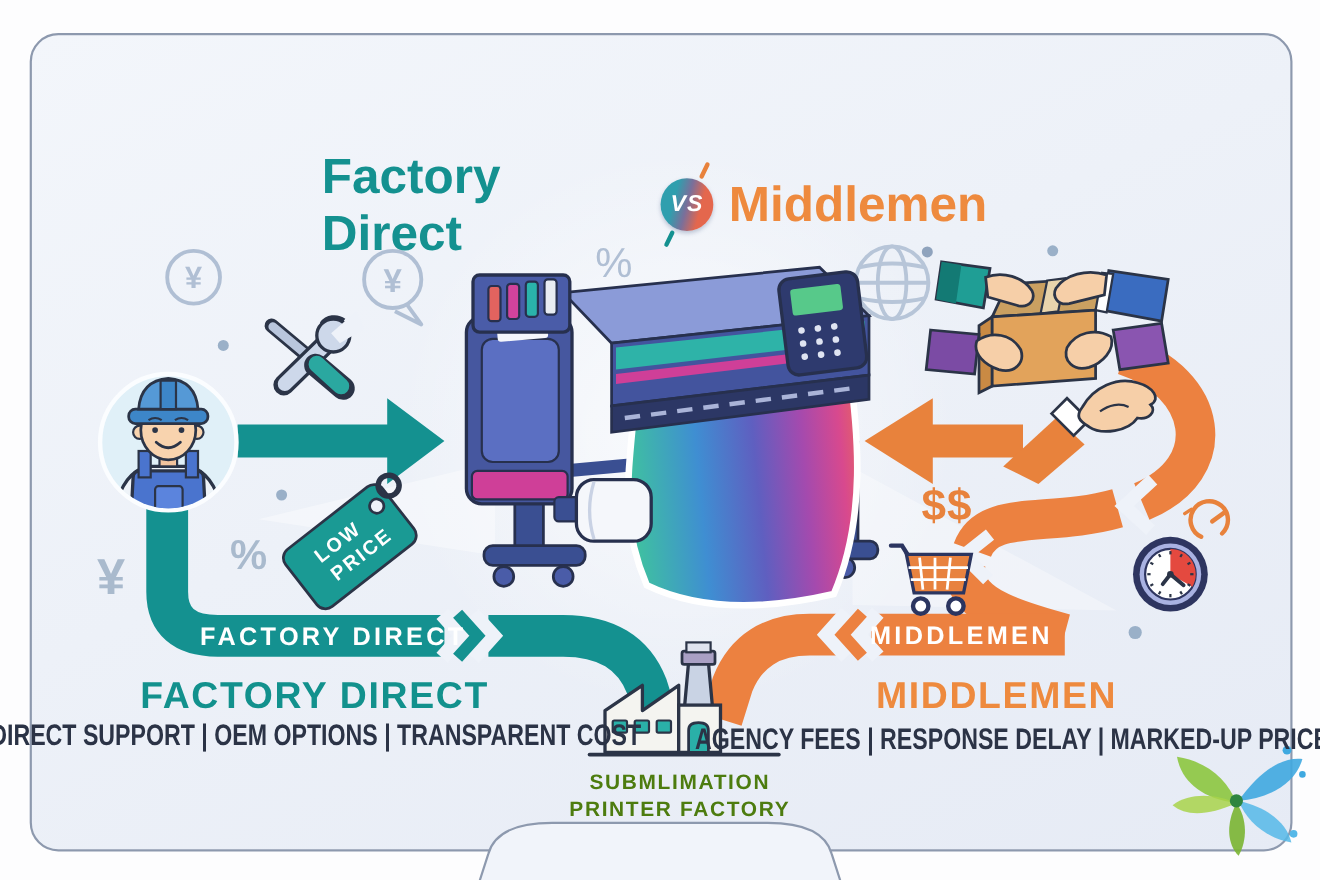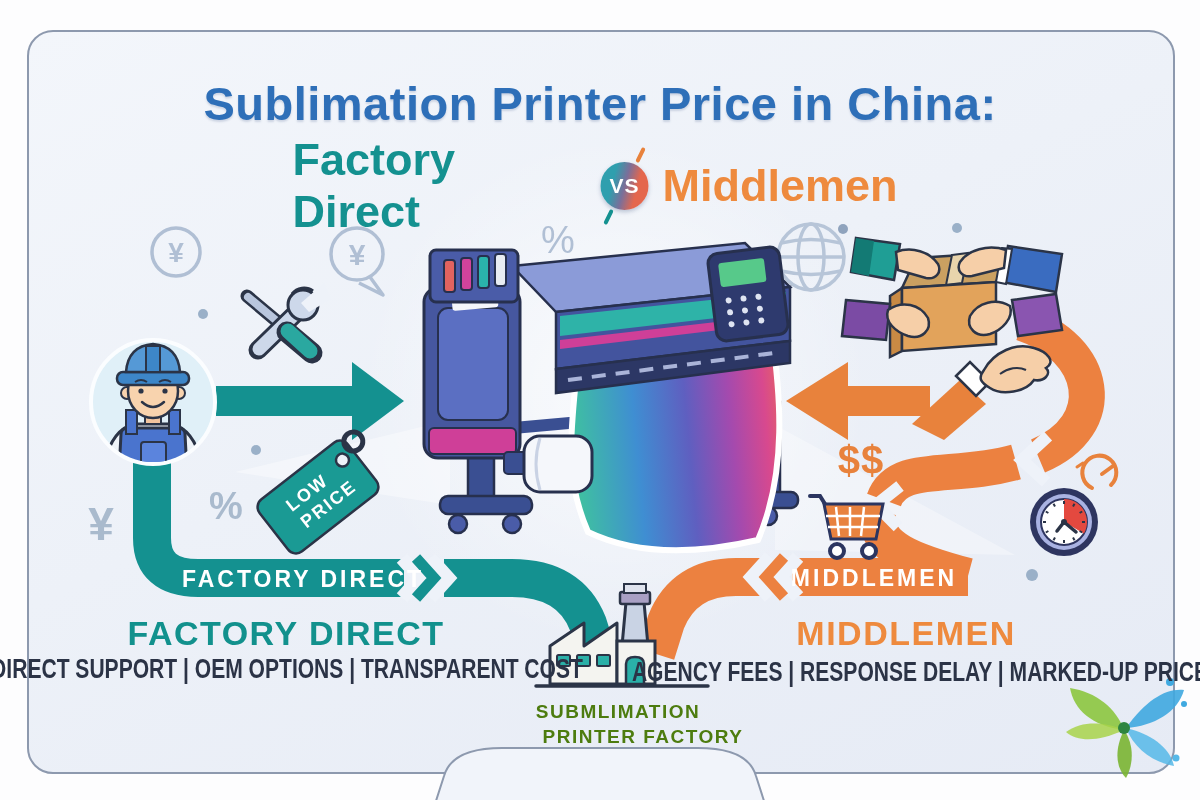--- a/index.html
+++ b/index.html
@@ -14,39 +14,39 @@
   .title1{left:600px;top:76px;transform:translateX(-50%);font-size:47px;font-weight:bold;
           color:#2e6fb8;letter-spacing:.5px;text-shadow:0 2px 2px rgba(100,120,160,.25);}
   .line2{position:absolute;left:595px;top:134px;transform:translateX(-50%);
          display:flex;align-items:center;gap:14px;font-size:45px;font-weight:bold;}
   .line2 .fd{color:#149190;}
   .line2 .mm{color:#ee8a3e;}
   .vs{position:relative;width:48px;height:48px;border-radius:50%;flex:0 0 auto;
       background:linear-gradient(105deg,#2f9fae 28%,#7a6f9a 50%,#e4674d 72%);
       display:flex;align-items:center;justify-content:center;
       box-shadow:0 2px 4px rgba(80,100,140,.35);}
-  .vs b{color:#fff;font-size:21px;letter-spacing:1px;}
+  .vs b{color:#fff;font-size:21px;font-style:italic;letter-spacing:1px;}
   .stub{position:absolute;width:4px;height:16px;border-radius:2px;}
   .stub-t{top:-15px;right:6px;background:#e8823c;transform:rotate(26deg);}
   .stub-b{bottom:-15px;left:6px;background:#149190;transform:rotate(26deg);}
   .bandlabel{color:#ffffff;font-weight:bold;font-size:23px;letter-spacing:3px;
              transform:translate(-50%,-50%);}
   .bl-left{left:303px;top:579px;}
   .bl-right{left:874px;top:578px;}
   .heading{font-size:34px;font-weight:bold;letter-spacing:1.5px;transform:translate(-50%,-50%);}
   .h-left{left:286px;top:633px;color:#12918d;}
   .h-right{left:906px;top:633px;color:#ee8a3e;}
   .features{font-size:27px;font-weight:bold;color:#2b3346;
             transform:translate(-50%,-50%) scaleX(.78);}
   .f-left{left:287px;top:669px;}
   .f-right{left:920px;top:672px;}
   .faccap{font-size:19px;font-weight:bold;color:#4d7c0f;letter-spacing:1.5px;
           transform:translate(-50%,-50%);}
   .fc1{left:618px;top:712px;}
-  .fc2{left:643px;top:737px;}
+  .fc2{left:618px;top:737px;}
   .dollars{left:861px;top:460px;transform:translate(-50%,-50%);
            font-size:40px;font-weight:bold;color:#e8823c;letter-spacing:1px;}
   .sym{color:#a9bacd;font-weight:bold;transform:translate(-50%,-50%);}
   .yen-left{left:101px;top:524px;font-size:46px;}
   .pct-left{left:226px;top:506px;font-size:38px;}
   .pct-top{left:558px;top:240px;font-size:38px;font-weight:normal;color:#b0bfd4;}
 </style>
 </head>
 <body>
 
@@ -311,21 +311,20 @@
       <path d="M-2 2 C-12 22 -10 40 0 50 C8 36 8 16 -2 2 Z" fill="#7ab532" opacity="0.9"></path>
       <path d="M0 0 C20 -28 40 -40 58 -38 C52 -16 28 -2 0 0 Z" fill="#3fa9e0" opacity="0.9"></path>
       <path d="M0 0 C26 6 44 20 48 38 C26 34 8 20 0 0 Z" fill="#55b8e8" opacity="0.85"></path>
       <circle cx="44" cy="-46" r="4" fill="#3fa9e0"></circle>
         <circle cx="58" cy="-24" r="3" fill="#3fa9e0"></circle>
       <circle cx="50" cy="30" r="3.5" fill="#55b8e8"></circle>
       <circle cx="-2" cy="0" r="6" fill="#2e8540"></circle>
     </g>
   </svg>
 
-  <div class="txt title1">Sublimation Printer Price in China:</div>
 
   <div class="line2">
     <span class="fd">Factory Direct</span>
     <span class="vs">
       <i class="stub stub-t"></i>
       <i class="stub stub-b"></i>
       <b>VS</b>
     </span>
     <span class="mm">Middlemen</span>
   </div>

